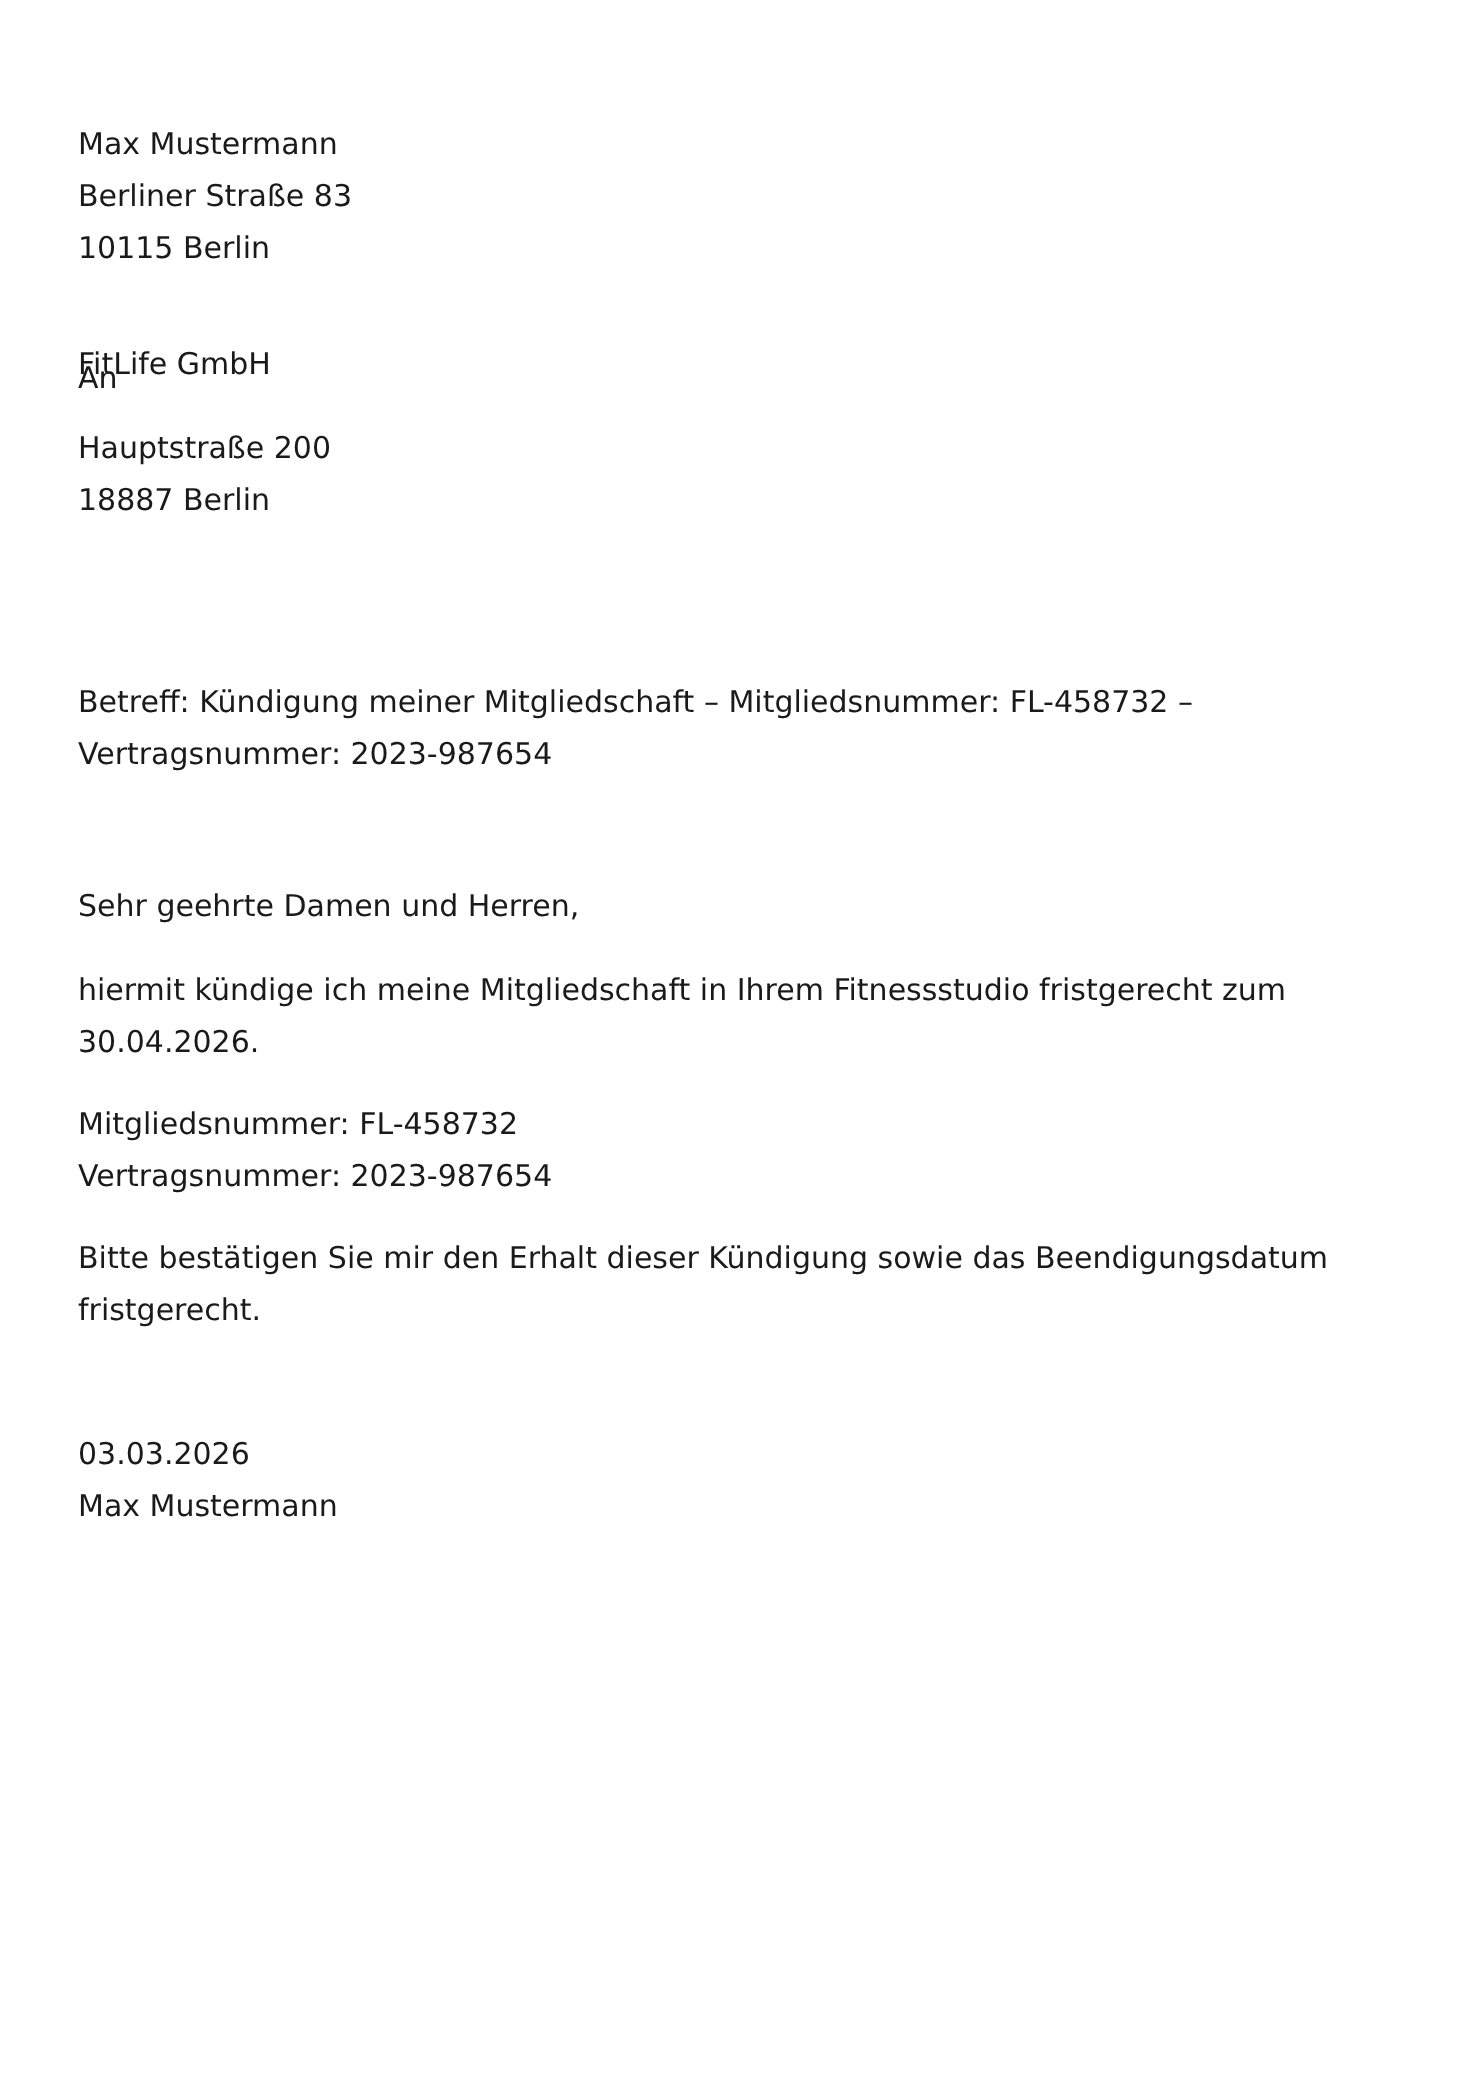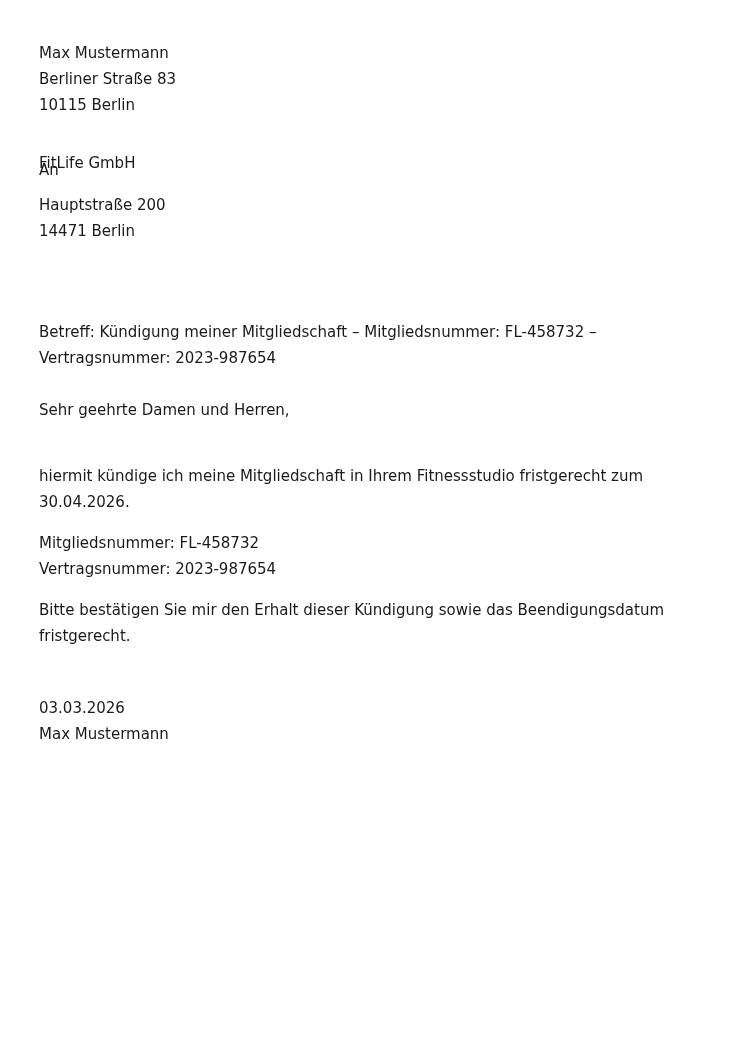--- a/index.html
+++ b/index.html
@@ -21,46 +21,47 @@
       left: 39px;
       top: 0;
       width: 660px;
     }
     .line {
       position: absolute;
       left: 0;
       white-space: nowrap;
       line-height: 20px;
       height: 20px;
+      margin-top: 19px;
     }
   </style>
 </head>
 <body>
 
 <div class="page">
 
   <div>
     <div class="line" style="top:43px">Max Mustermann</div>
     <div class="line" style="top:69px">Berliner Straße 83</div>
     <div class="line" style="top:95px">10115 Berlin</div>
   </div>
 
   <div>
     <div class="line" style="top:160px">An</div>
     <div class="line" style="top:153px">FitLife GmbH</div>
     <div class="line" style="top:195px">Hauptstraße 200</div>
-    <div class="line" style="top:221px">14471 Berlin</div>
+    <div class="line" style="top:221px">18887 Berlin</div>
   </div>
 
   <div>
     <div class="line" style="top:322px">Betreff: Kündigung meiner Mitgliedschaft – Mitgliedsnummer: FL-458732 –</div>
     <div class="line" style="top:348px">Vertragsnummer: 2023-987654</div>
   </div>
 
-  <div class="line" style="top:400px">Sehr geehrte Damen und Herren,</div>
+  <div class="line" style="top:424px">Sehr geehrte Damen und Herren,</div>
 
   <div>
     <div class="line" style="top:466px">hiermit kündige ich meine Mitgliedschaft in Ihrem Fitnessstudio fristgerecht zum</div>
     <div class="line" style="top:492px">30.04.2026.</div>
     <div class="line" style="top:533px">Mitgliedsnummer: FL-458732</div>
     <div class="line" style="top:559px">Vertragsnummer: 2023-987654</div>
     <div class="line" style="top:600px">Bitte bestätigen Sie mir den Erhalt dieser Kündigung sowie das Beendigungsdatum</div>
     <div class="line" style="top:626px">fristgerecht.</div>
   </div>
 

